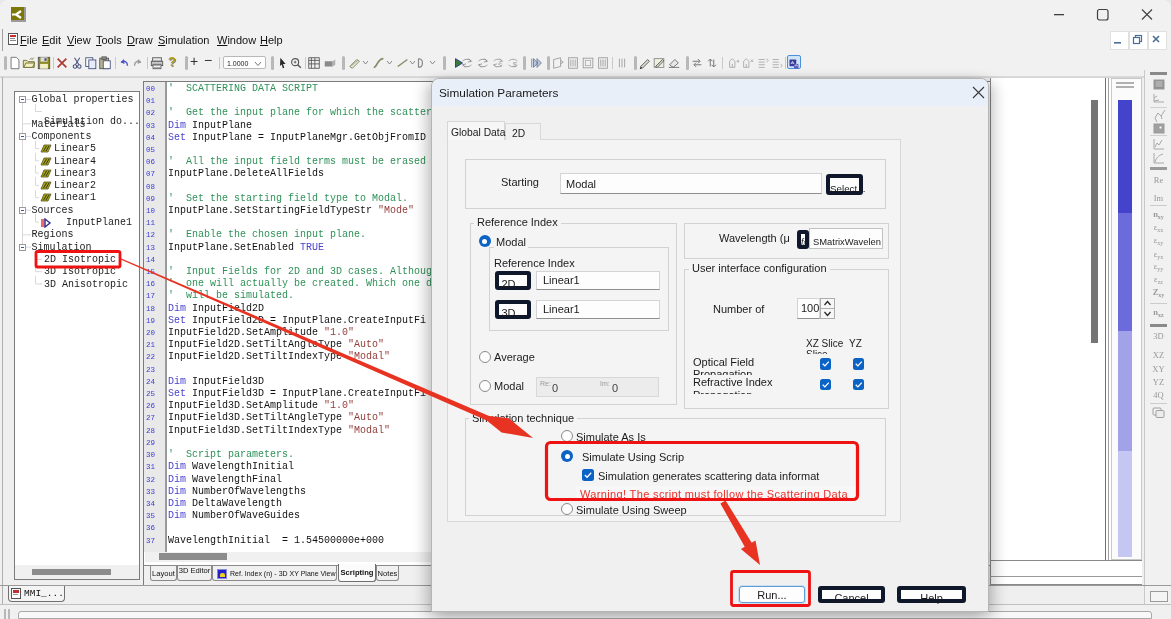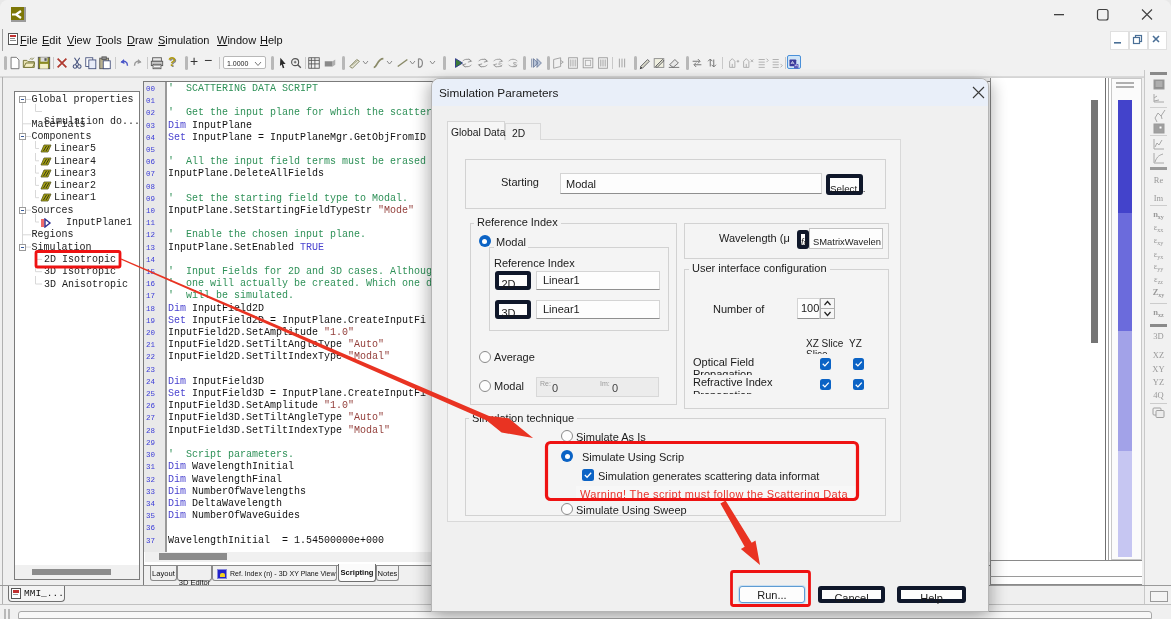--- a/index.html
+++ b/index.html
@@ -476,21 +476,21 @@
 <span class="k">Dim</span> DeltaWavelength
 <span class="k">Dim</span> NumberOfWaveGuides
 
 WavelengthInitial&nbsp;&nbsp;= 1.54500000e+000</pre></div>
 
     <div style="position:absolute;left:1px;top:470px;width:987px;height:10px;background:#f0f0f0;"></div>
     <div style="position:absolute;left:15px;top:471px;width:68px;height:7px;background:#8c8c8c;"></div>
 
     <div style="position:absolute;left:0px;top:483px;width:997px;height:19px;background:#f0f0f0;border-top:1px solid #8a8a8a;"></div>
     <div class="btab" style="left:6px;top:484px;width:27px;height:15px;padding-top:3px;">Layout</div>
-    <div class="btab" style="left:33px;top:484px;width:35px;height:15px;padding-top:12px;">3D Editor</div>
+    <div class="btab" style="left:33px;top:484px;width:35px;height:15px;padding-top:0;">3D Editor</div>
     <div class="btab" style="left:68px;top:484px;width:125px;height:15px;padding-top:3px;text-align:left;">
       <span style="position:absolute;left:4px;top:2.5px;width:10px;height:10px;background:#2222cc;border:1px solid #8888dd;box-sizing:border-box;">
           <span style="position:absolute;left:2px;top:3px;width:5px;height:4px;background:#f0d020;border-radius:40% 40% 0 0;"></span>
         </span>
       <span style="position:absolute;left:17px;top:3.5px;white-space:nowrap;font-size:7px;">Ref. Index (n) - 3D XY Plane View</span>
       </div>
     <div class="btab" style="left:194px;top:482px;width:38px;height:18px;padding-top:4px;background:#fbfbfb;font-weight:bold;border-color:#707070;">Scripting</div>
     <div class="btab" style="left:232px;top:484px;width:23px;height:15px;padding-top:3px;">Notes</div>
   </div>
 

